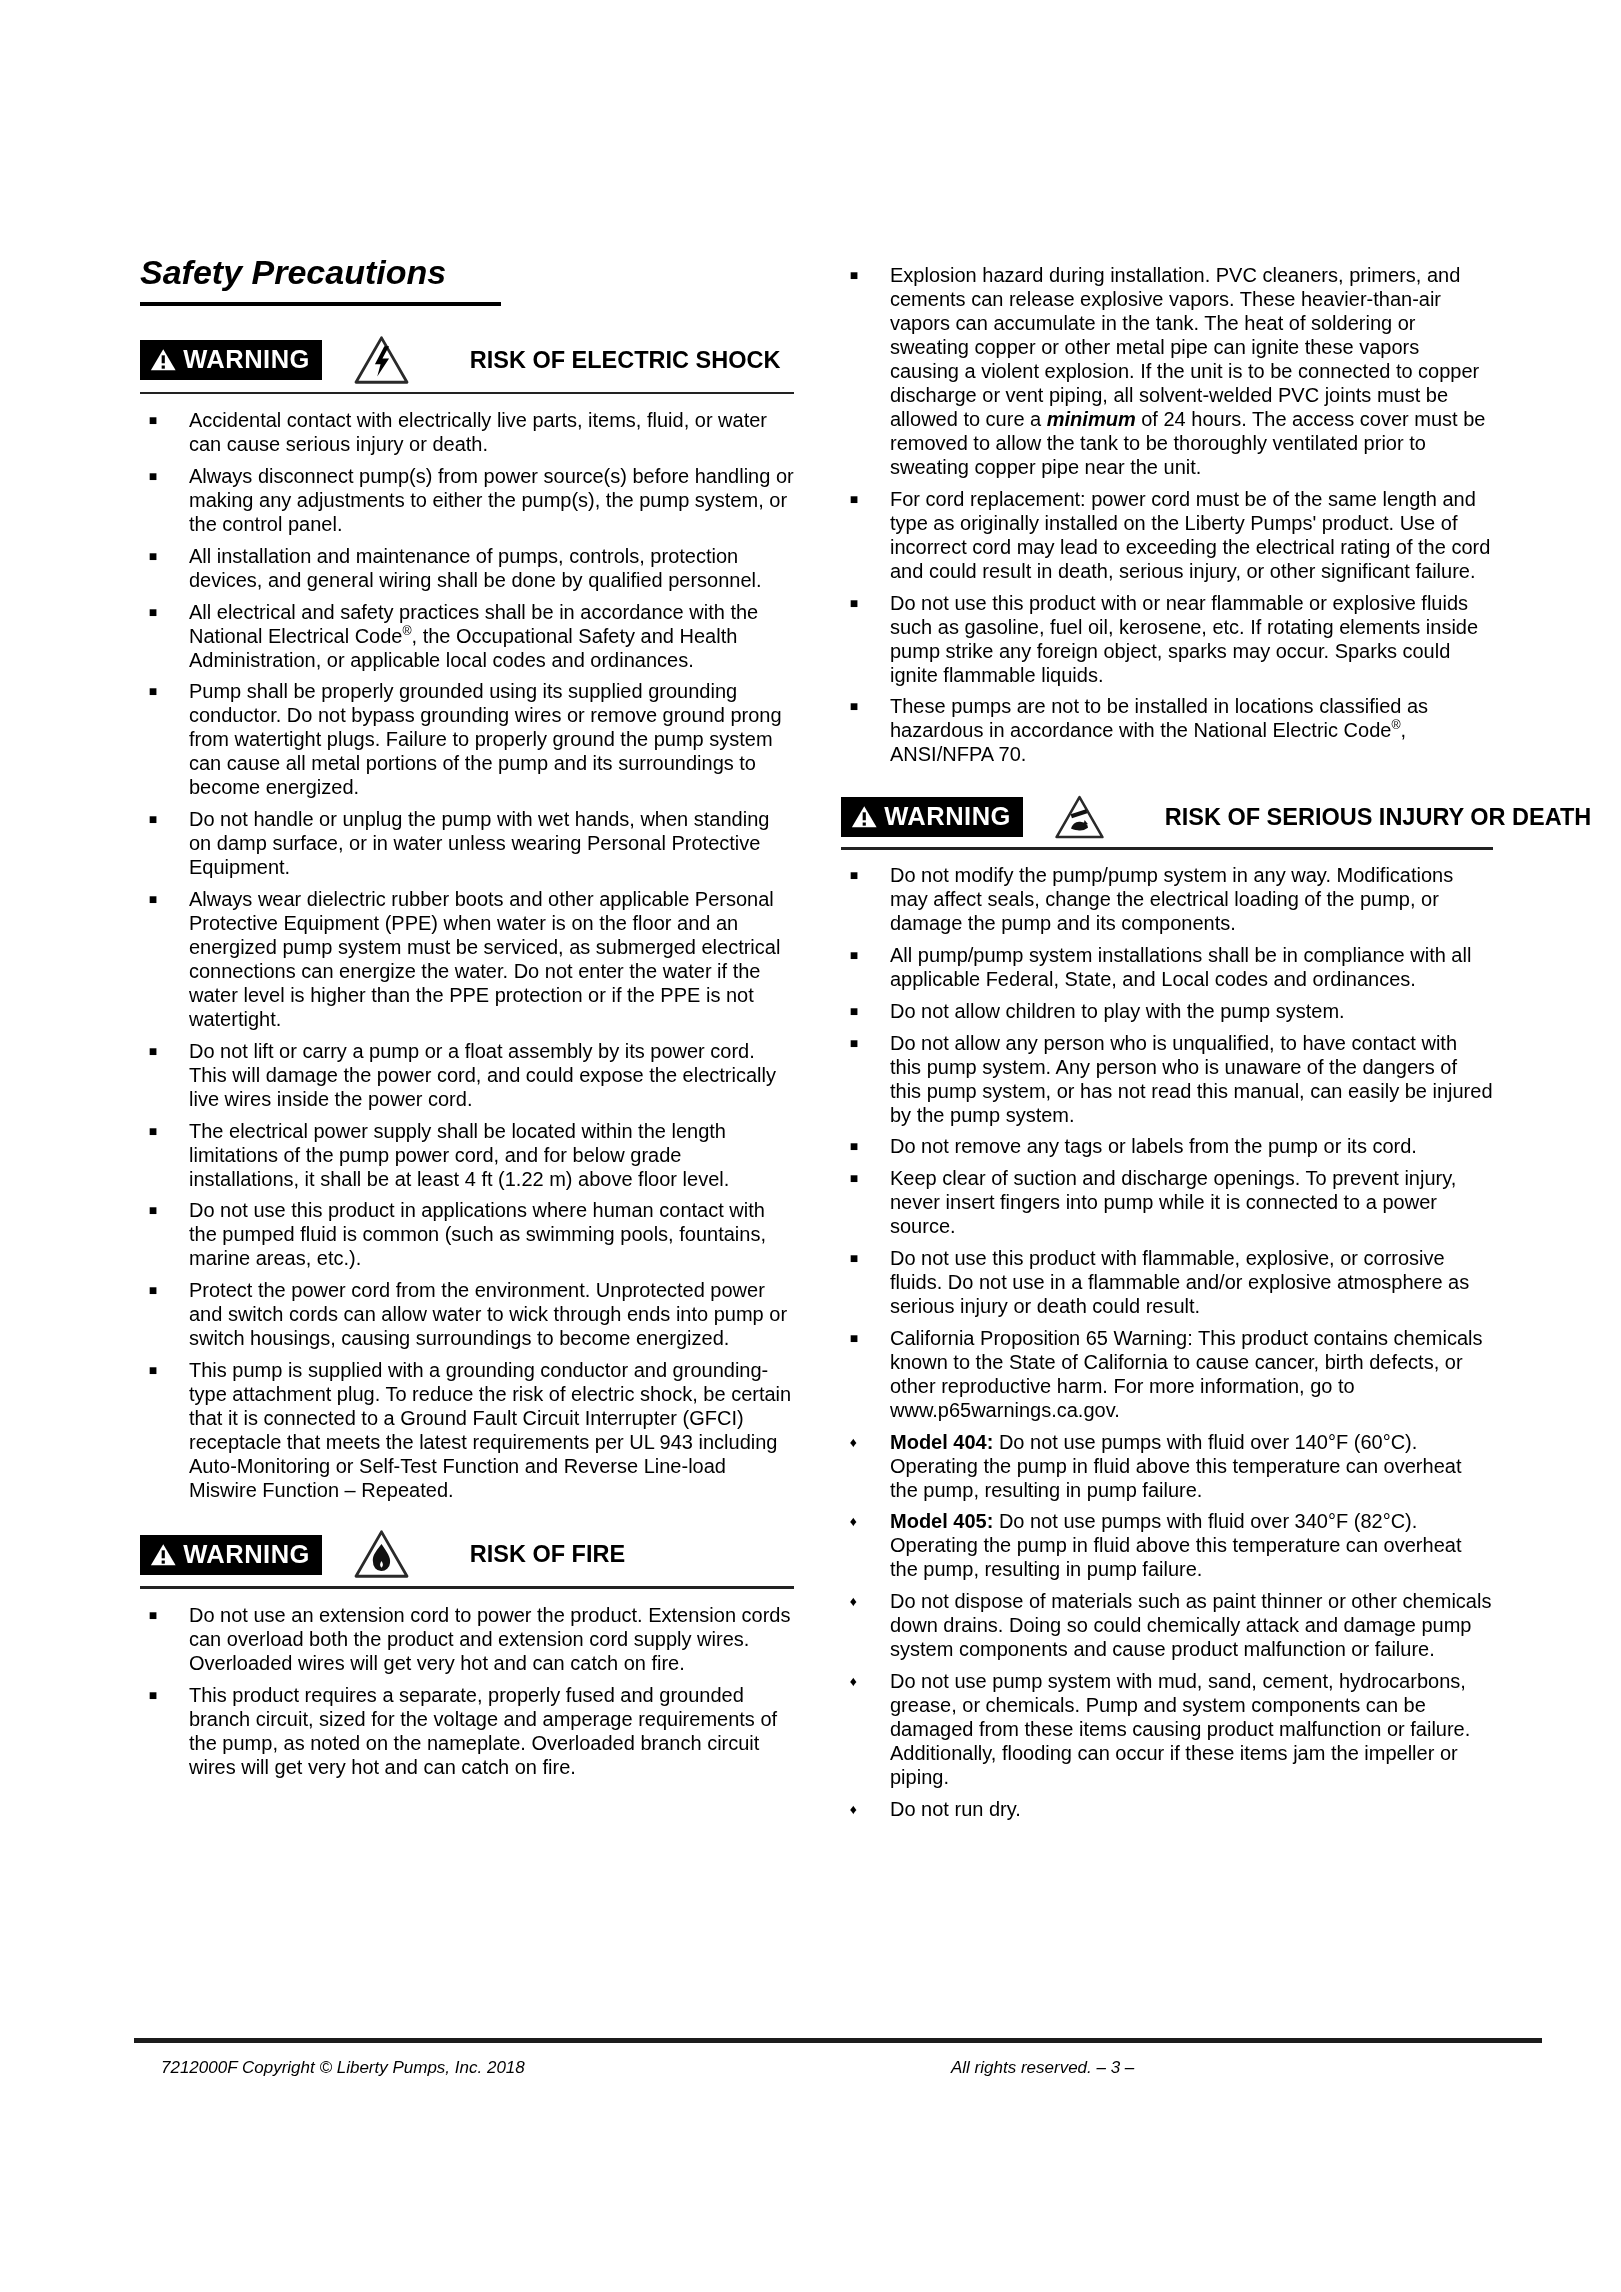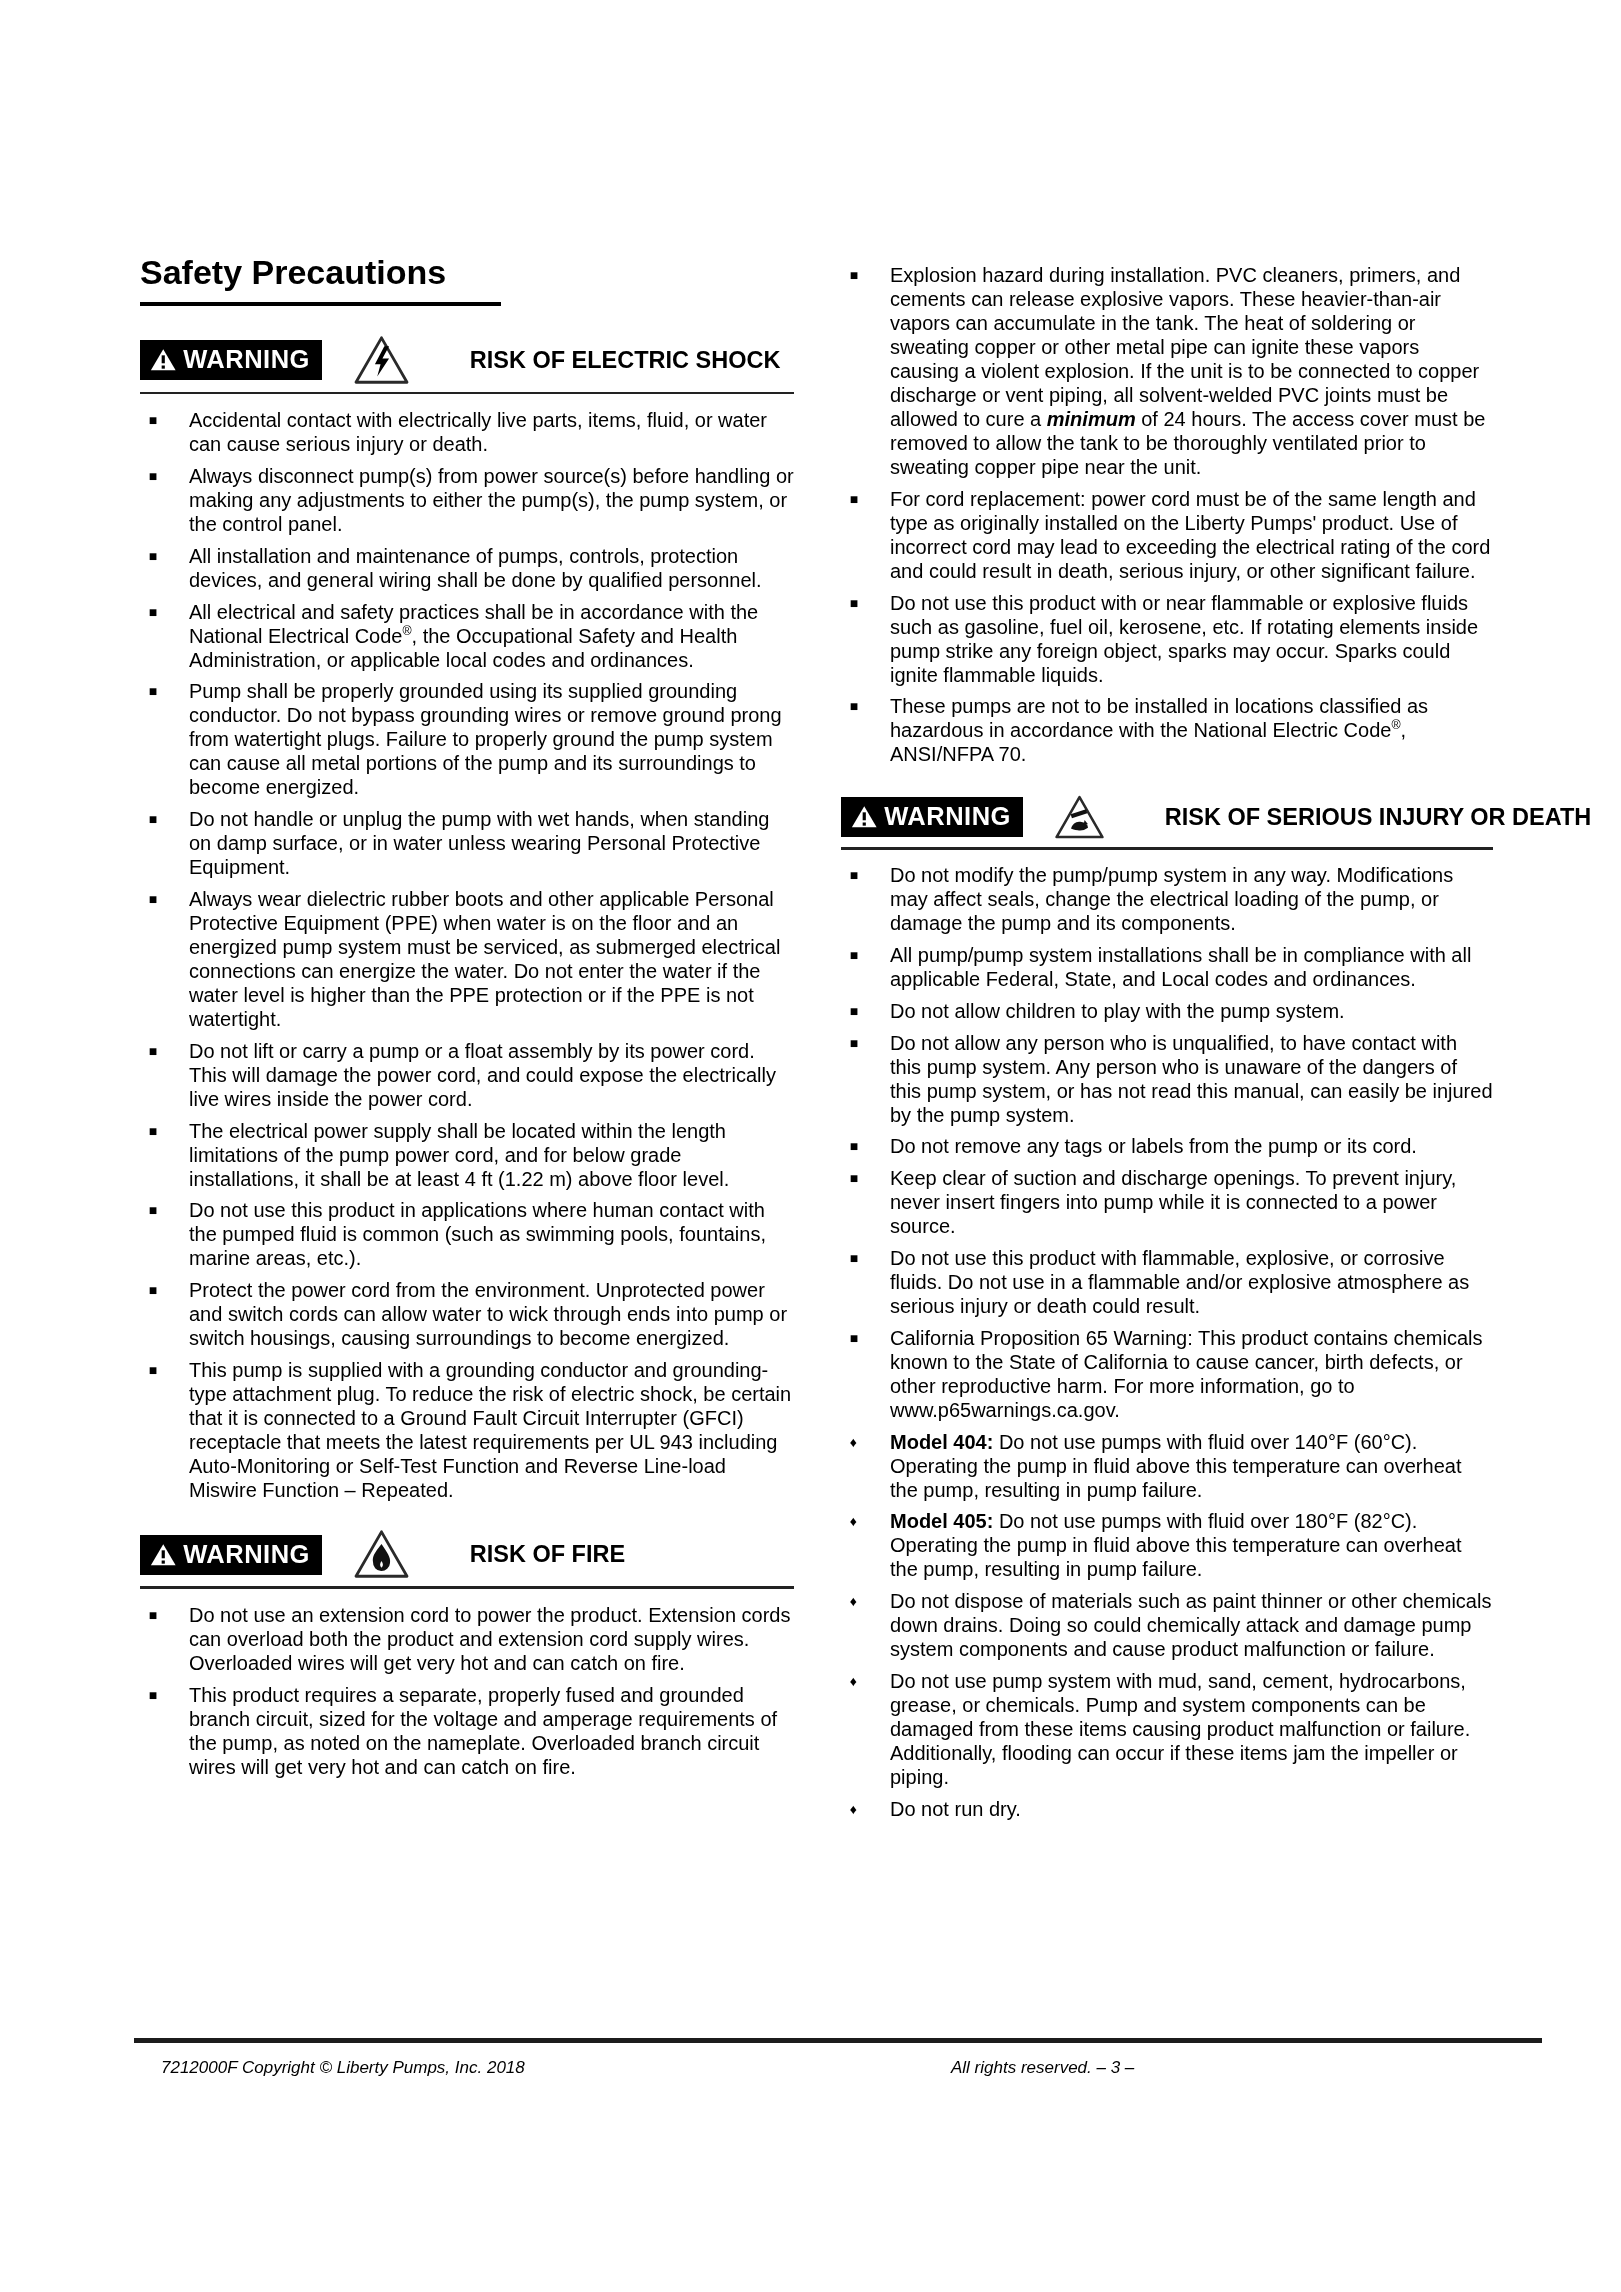--- a/index.html
+++ b/index.html
@@ -2,21 +2,21 @@
 <html><head>
 <meta charset="utf-8">
 <style>
   html,body{margin:0;padding:0;background:#fff;}
   #page{position:relative;width:1621px;height:2293px;background:#ffffff;overflow:hidden;
         font-family:"Liberation Sans", sans-serif;color:#000;}
   .col{position:absolute;top:0;}
   #col-left{left:140px;width:654px;top:253px;}
   #col-right{left:841px;width:652px;top:263px;}
 
-  .doc-title{font-size:34px;font-weight:bold;letter-spacing:0px;margin:0 0 9.8px 0;}
+  .doc-title{font-size:34px;font-weight:bold;font-style:italic;letter-spacing:0px;margin:0 0 9.8px 0;}
   .title-rule{width:361px;height:3.9px;background:#000;margin:0 0 29px 0;}
 
   .banner{display:flex;align-items:center;gap:31px;margin:0 0 5.9px 0;}
   .warn-box{background:#000;color:#fff;display:flex;align-items:center;gap:6.9px;
             padding:6.9px 11.8px 7.8px 9.8px;}
   .warn-box .warn-word{font-size:25.5px;font-weight:bold;letter-spacing:0.5px;line-height:1;}
   .hazard-icon{flex:none;display:block;}
   .banner-heading{font-size:23.5px;font-weight:bold;letter-spacing:0px;white-space:nowrap;margin-left:29px;}
   .section-rule{height:2.9px;background:#222;margin:2px 0 13.7px 0;}
 
@@ -225,21 +225,21 @@
 
 
     <ul class="bullets">
 
     <li>
           <span class="marker">♦</span>
           <span class="item-text"><span class="b">Model 404:</span><span> Do not use pumps with fluid over 140°F (60°C). Operating the pump in fluid above this temperature can overheat the pump, resulting in pump failure.</span></span>
         </li>
         <li>
           <span class="marker">♦</span>
-          <span class="item-text"><span class="b">Model 405:</span><span> Do not use pumps with fluid over 180°F (82°C). Operating the pump in fluid above this temperature can overheat the pump, resulting in pump failure.</span></span>
+          <span class="item-text"><span class="b">Model 405:</span><span> Do not use pumps with fluid over 340°F (82°C). Operating the pump in fluid above this temperature can overheat the pump, resulting in pump failure.</span></span>
         </li>
         <li>
           <span class="marker">♦</span>
           <span class="item-text">Do not dispose of materials such as paint thinner or other chemicals down drains. Doing so could chemically attack and damage pump system components and cause product malfunction or failure.</span>
         </li>
         <li>
           <span class="marker">♦</span>
           <span class="item-text">Do not use pump system with mud, sand, cement, hydrocarbons, grease, or chemicals. Pump and system components can be damaged from these items causing product malfunction or failure. Additionally, flooding can occur if these items jam the impeller or piping.</span>
         </li>
         <li>

